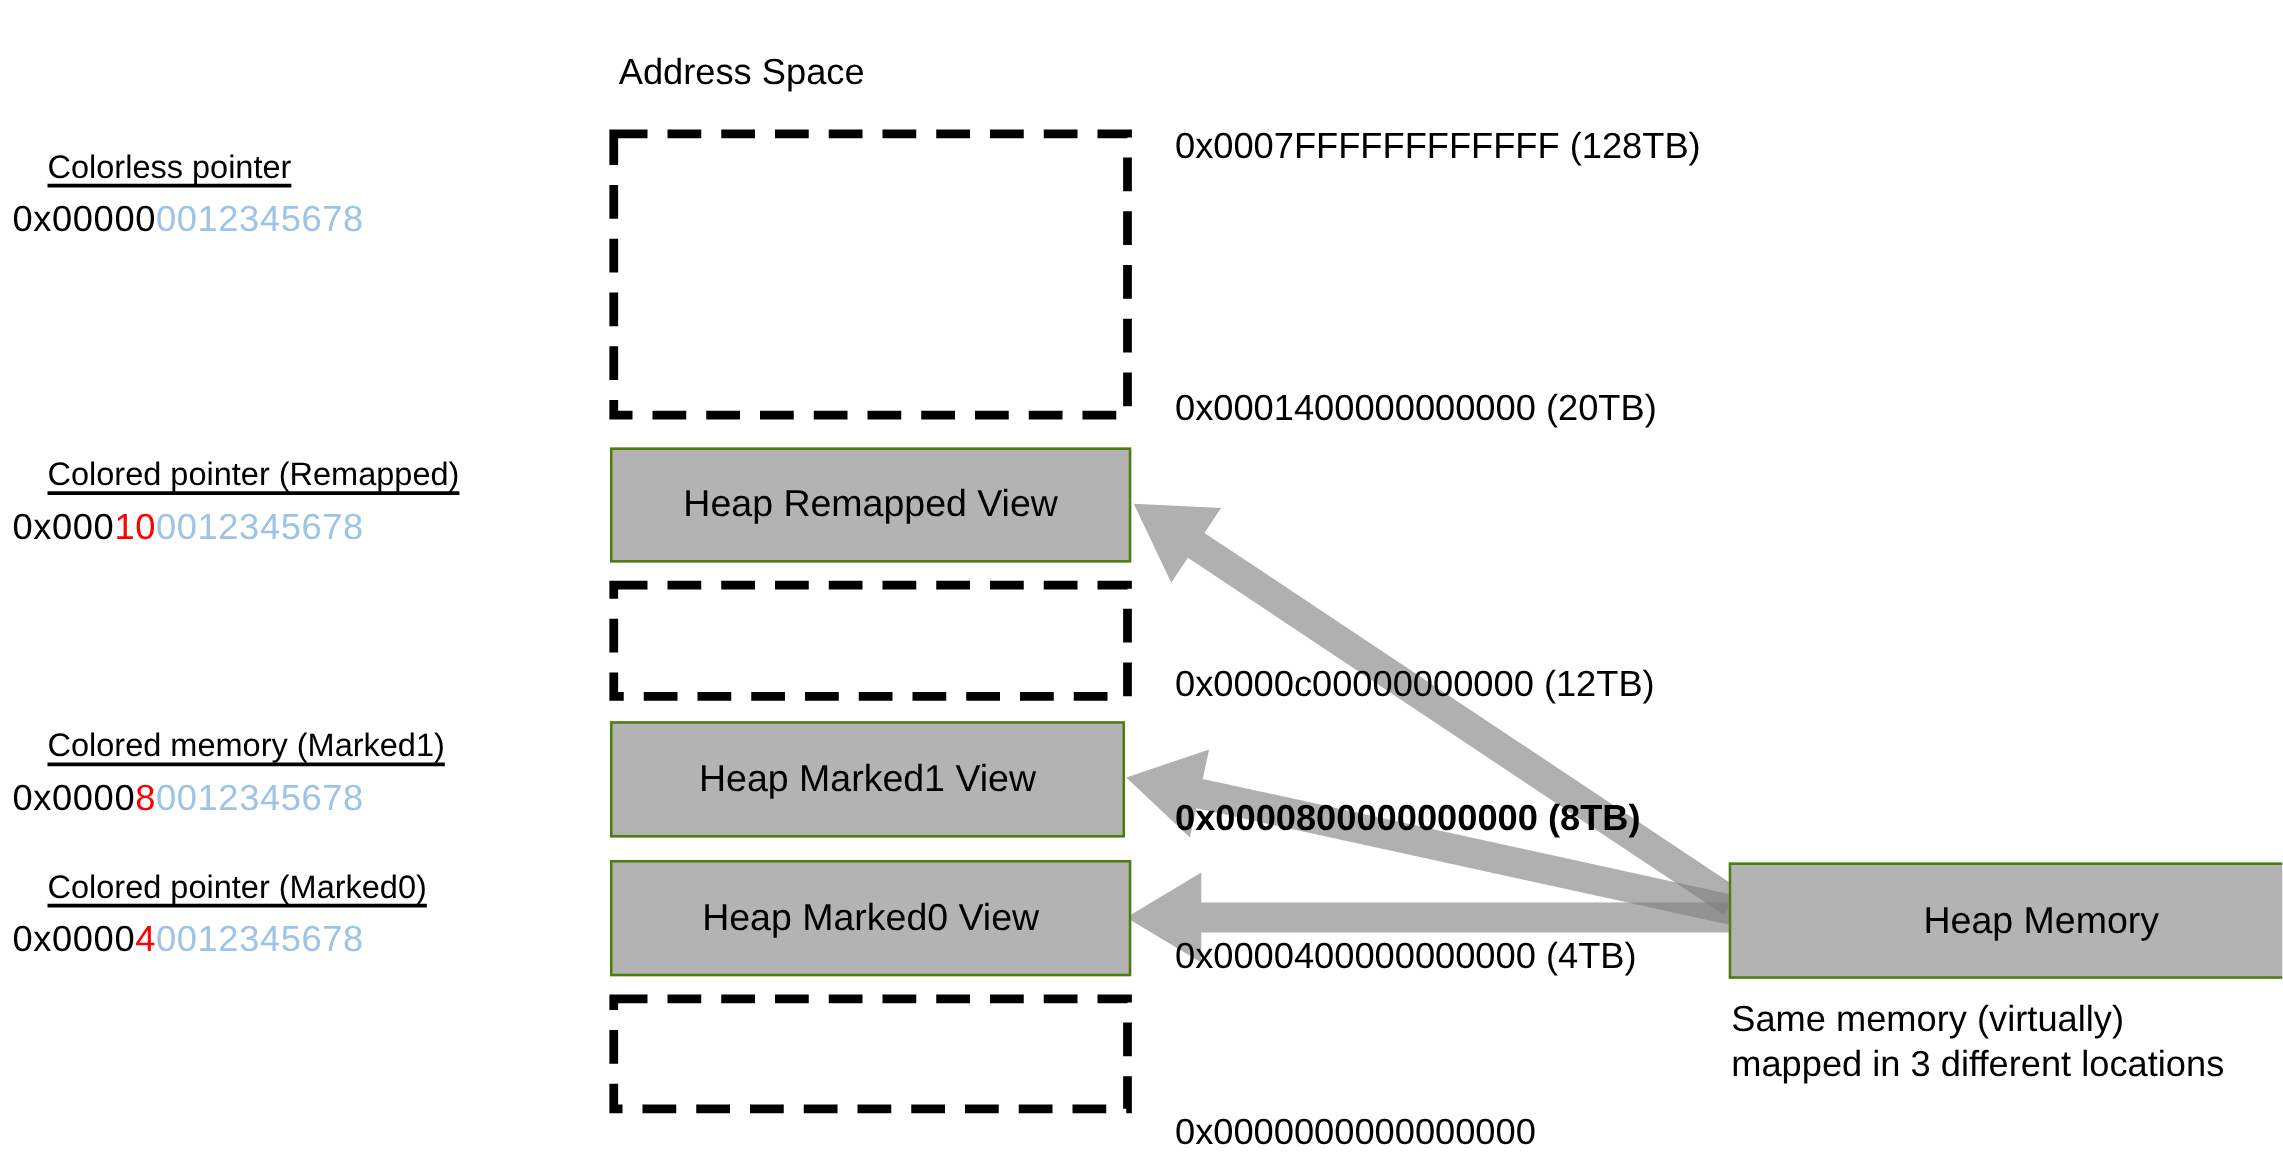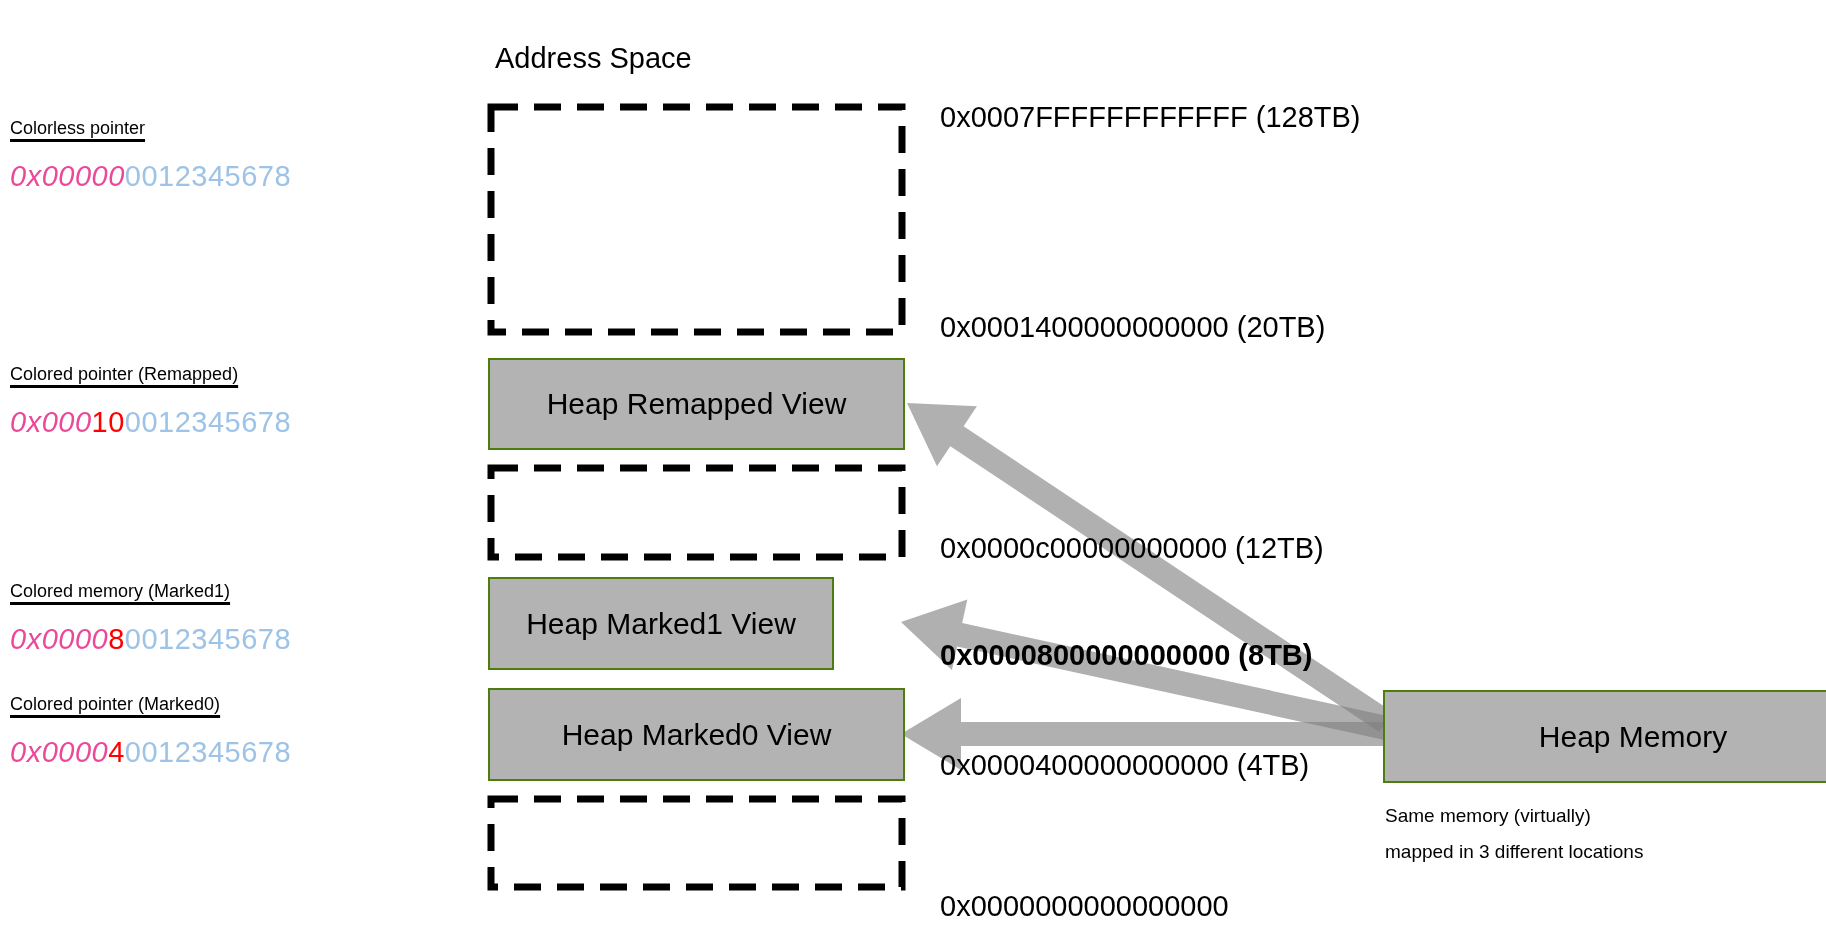--- a/index.html
+++ b/index.html
@@ -14,47 +14,48 @@
     width:1826px;height:934px;
     background:#fff;
     font-family:"Liberation Sans",sans-serif;
     color:#000;
     overflow:hidden;
   }
   .abs{position:absolute;text-align:right;}
   svg.layer{position:absolute;left:0;top:0;width:1826px;height:934px;}
 
   .pointer-label{
-    font-size:18px;font-weight:400;
+    font-size:26px;font-weight:400;
     text-decoration:underline;
     text-decoration-thickness:3px;
     text-underline-offset:5px;
     white-space:nowrap;
+    margin-left:28px;
   }
   .pointer-value{
     font-size:29px;white-space:nowrap;letter-spacing:0.5px;
   }
-  .c-black{color:#ec4899;font-style:italic;}
+  .c-black{color:#000000;}
   .c-red{color:var(--red);}
   .c-blue{color:var(--blue);}
 
   .space-title{font-size:29px;white-space:nowrap;}
 
   .mapped-box{
     box-sizing:border-box;
     background:var(--fill);
     border:2px solid #4d7c0f;
     display:flex;align-items:center;justify-content:center;
     font-size:30px;
   }
   .addr{
     font-size:29px;white-space:nowrap;line-height:36px;
   }
   .caption-line{
-    font-size:19px;white-space:nowrap;line-height:36px;
+    font-size:29px;white-space:nowrap;line-height:36px;
   }
 </style>
 </head>
 <body>
 
 <div id="canvas">
 
   <svg class="layer" viewBox="0 0 1826 934">
     <rect x="491" y="107" width="411" height="225" fill="none" stroke="#000" stroke-width="7" stroke-dasharray="27 16"></rect>
     <rect x="491" y="468" width="411" height="89" fill="none" stroke="#000" stroke-width="7" stroke-dasharray="27 16"></rect>
@@ -76,21 +77,21 @@
   <div class="abs pointer-value" style="left:10px;top:623px;"><span class="c-black">0x0000</span><span class="c-red">8</span><span class="c-blue">0012345678</span></div>
 
   <div class="abs pointer-label" style="left:10px;top:694px;">Colored pointer (Marked0)</div>
   <div class="abs pointer-value" style="left:10px;top:736px;"><span class="c-black">0x0000</span><span class="c-red">4</span><span class="c-blue">0012345678</span></div>
 
   <div class="abs space-title" style="left:495px;top:42px;">Address Space</div>
 
   <div class="abs mapped-box" style="left:488px;top:358px;width:417px;height:92px;">
     <span>Heap Remapped View</span>
   </div>
-  <div class="abs mapped-box" style="left:488px;top:577px;width:346px;height:93px;">
+  <div class="abs mapped-box" style="left:488px;top:577px;width:412px;height:93px;">
     <span>Heap Marked1 View</span>
   </div>
   <div class="abs mapped-box" style="left:488px;top:688px;width:417px;height:93px;">
     <span>Heap Marked0 View</span>
   </div>
 
   <div class="abs addr" style="left:940px;top:99px;">0x0007FFFFFFFFFFFF (128TB)</div>
   <div class="abs addr" style="left:940px;top:309px;">0x0001400000000000 (20TB)</div>
   <div class="abs addr" style="left:940px;top:530px;">0x0000c00000000000 (12TB)</div>
   <div class="abs addr" style="left:940px;top:637px;font-weight:bold;">0x0000800000000000 (8TB)</div>

